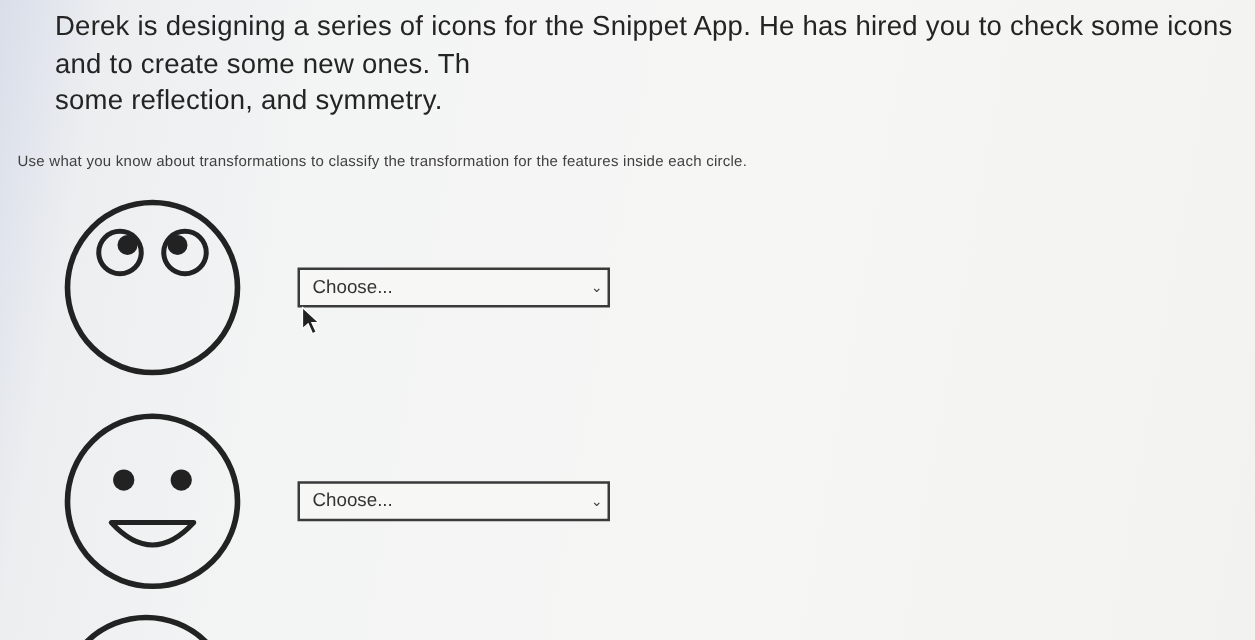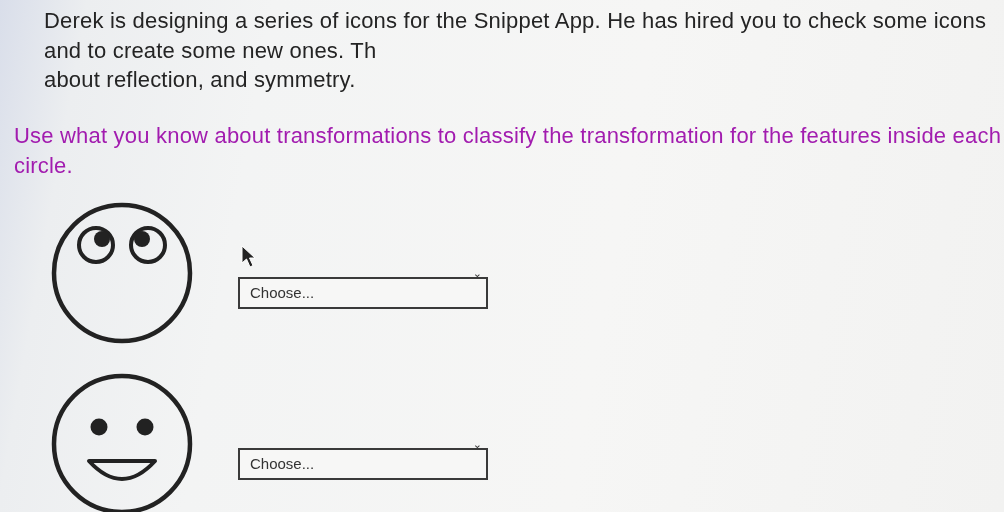--- a/index.html
+++ b/index.html
@@ -17,24 +17,24 @@
     }
     .para {
       font-size: 22px;
       line-height: 1.35;
       letter-spacing: 0.2px;
       color: #242424;
       margin-left: 34px;
       margin-right: 0;
     }
     .para2 {
-      font-size: 22px;
+      font-size: 12px;
       line-height: 1.35;
       letter-spacing: 0.2px;
-      color: #a21caf;
+      color: #404040;
       margin-left: 4px;
       margin-top: 26px;
       margin-bottom: 10px;
     }
     .rows {
       margin-top: 2px;
     }
     .row {
       display: flex;
       align-items: center;
@@ -63,21 +63,20 @@
       border: 2px solid #3a3a3a;
       background: #f7f7f6;
       font-family: Arial, Helvetica, sans-serif;
       font-size: 15px;
       color: #333;
       padding: 2px 34px 2px 10px;
       appearance: none;
       -webkit-appearance: none;
       cursor: pointer;
       border-radius: 0;
-      margin-top: 20px;
     }
     .select-wrap .caret {
       position: absolute;
       right: 6px;
       top: 50%;
       transform: translateY(-50%);
       pointer-events: none;
       font-size: 11px;
       color: #333;
     }
@@ -89,21 +88,21 @@
       position: absolute;
       left: 241px;
       top: 245px;
       pointer-events: none;
     }
   </style>
 </head>
 <body>
 
 <p class="para">Derek is designing a series of icons for the Snippet App. He has hired you to check some icons and to create some new ones. Th</p>
-<p class="para">about reflection, and symmetry.</p>
+<p class="para">some reflection, and symmetry.</p>
 <p class="para2">Use what you know about transformations to classify the transformation for the features inside each circle.</p>
 
 <div class="rows">
 
   <div class="row">
     <div class="icon-slot">
       <svg width="150" height="150" viewBox="0 0 150 150">
         <circle cx="75" cy="75" r="68" fill="none" stroke="#222" stroke-width="4.5"></circle>
 
         <circle cx="49" cy="47" r="17" fill="none" stroke="#222" stroke-width="4"></circle>

